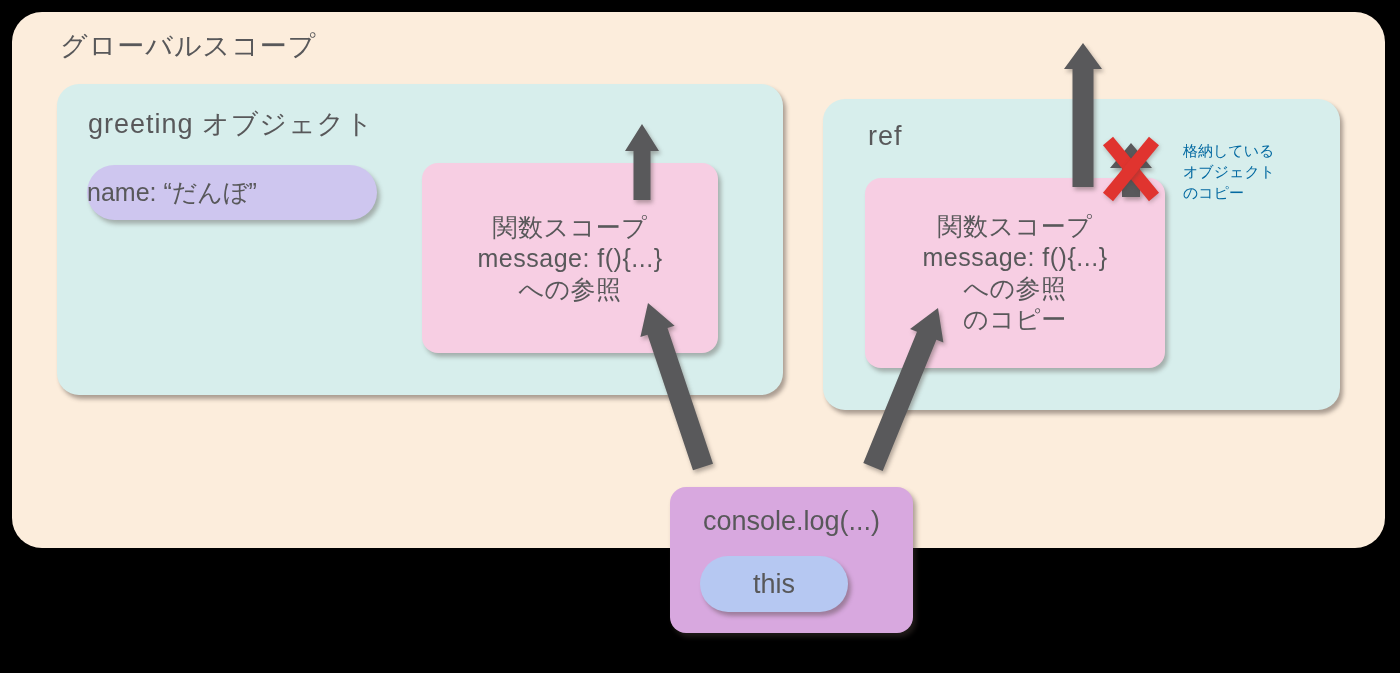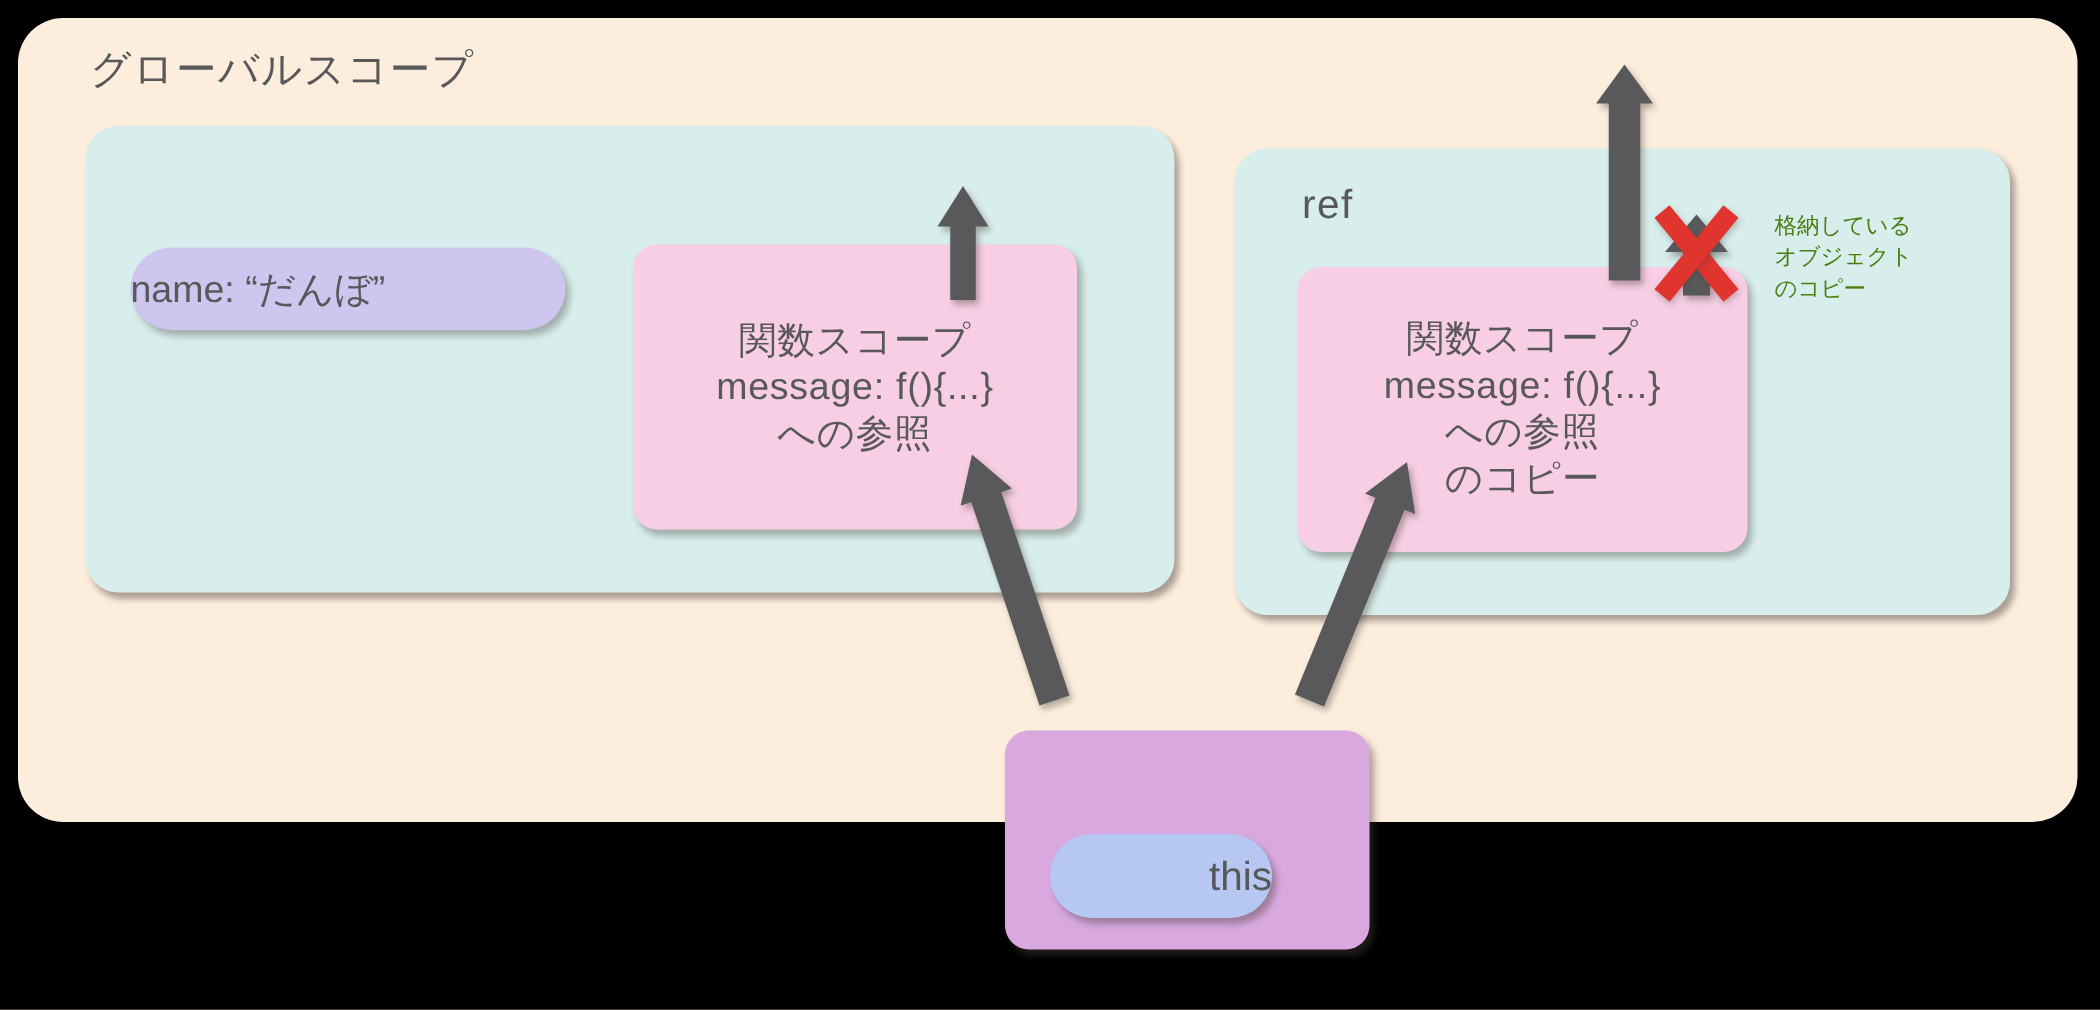--- a/index.html
+++ b/index.html
@@ -61,21 +61,21 @@
     text-align: center;
     letter-spacing: 0.5px;
   }
   #func-box-left  { left: 365px; top: 79px; width: 296px; height: 190px; }
   #func-box-right { left: 42px;  top: 79px; width: 300px; height: 190px; }
   .annotation {
     position: absolute;
     left: 1171px; top: 128px;
     font-size: 15px;
     line-height: 21px;
-    color: #4d7c0f;
+    color: #0369a1;
   }
   .annotation span { display: block; }
   .func-box span { display: block; }
   .console-box {
     position: absolute;
     left: 658px; top: 475px;
     width: 243px; height: 146px;
     background: #d8a8df;
     border-radius: 16px;
     box-shadow: 3px 4px 5px rgba(70, 60, 55, 0.45);
@@ -84,41 +84,42 @@
     margin-top: 19px;
     text-align: center;
     font-size: 27px;
   }
   .this-pill {
     position: absolute;
     left: 30px; top: 69px;
     width: 148px; height: 56px;
     background: #b6c8f2;
     border-radius: 28px;
-    display: flex; align-items: center; justify-content: flex-end;
+    display: flex; align-items: center; justify-content: center;
     font-size: 27px;
     box-shadow: 3px 4px 4px rgba(70, 60, 55, 0.4);
   }
   .arrows-overlay {
     position: absolute;
     left: 0; top: 0;
     width: 1400px; height: 673px;
     pointer-events: none;
   }
   .arrow { fill: #59595b; filter: drop-shadow(2px 3px 2px rgba(70,60,55,0.4)); }
   .cross-stroke { stroke: #e0342f; stroke-width: 13; filter: drop-shadow(1px 2px 2px rgba(70,60,55,0.3)); }
 </style>
 </head>
 <body>
 
 <div class="surface">
 
   <div class="global-label">グローバルスコープ</div>
 
   <div class="scope-box" id="greeting-box">
+    <div class="scope-title" id="greeting-title">greeting オブジェクト</div>
     <div class="name-pill">
       <span>name: “だんぼ”</span>
     </div>
     <div class="func-box" id="func-box-left">
       <span>関数スコープ</span>
       <span>message: f(){...}</span>
       <span>への参照</span>
     </div>
   </div>
 
@@ -132,20 +133,21 @@
     </div>
   </div>
 
   <div class="annotation">
     <span>格納している</span>
     <span>オブジェクト</span>
     <span>のコピー</span>
   </div>
 
   <div class="console-box">
+    <div class="console-label">console.log(...)</div>
     <div class="this-pill">
       <span>this</span>
     </div>
   </div>
 
 </div>
 
 <svg class="arrows-overlay" viewBox="0 0 1400 673">
 
   <polygon class="arrow" points="642,124 625,151 633.5,151 633.5,200 650.5,200 650.5,151 659,151"></polygon>

